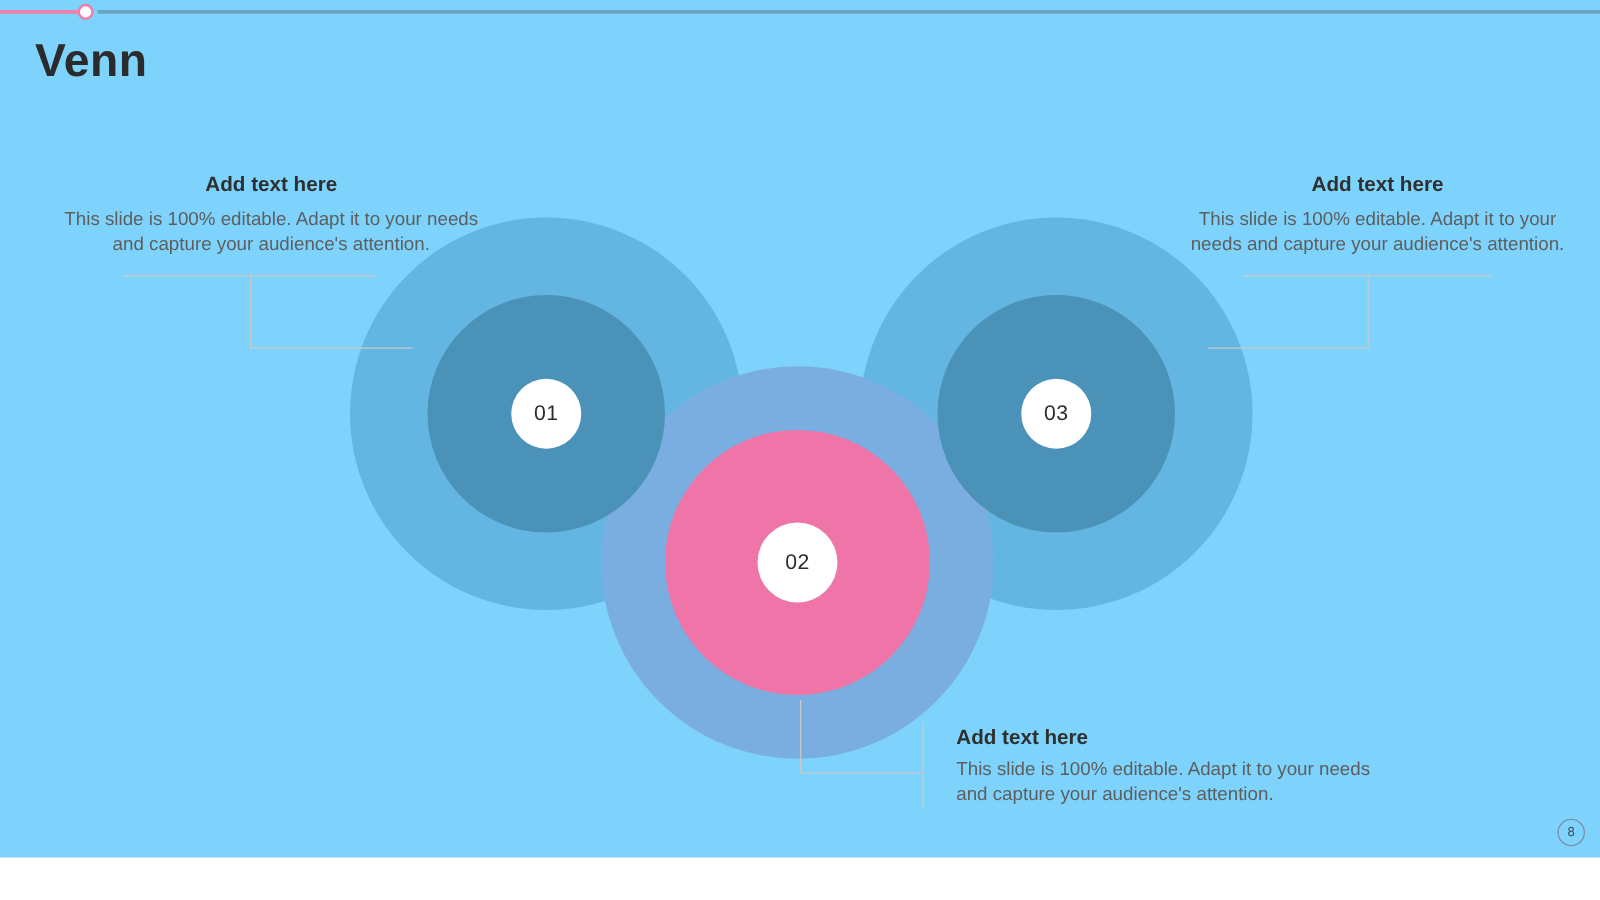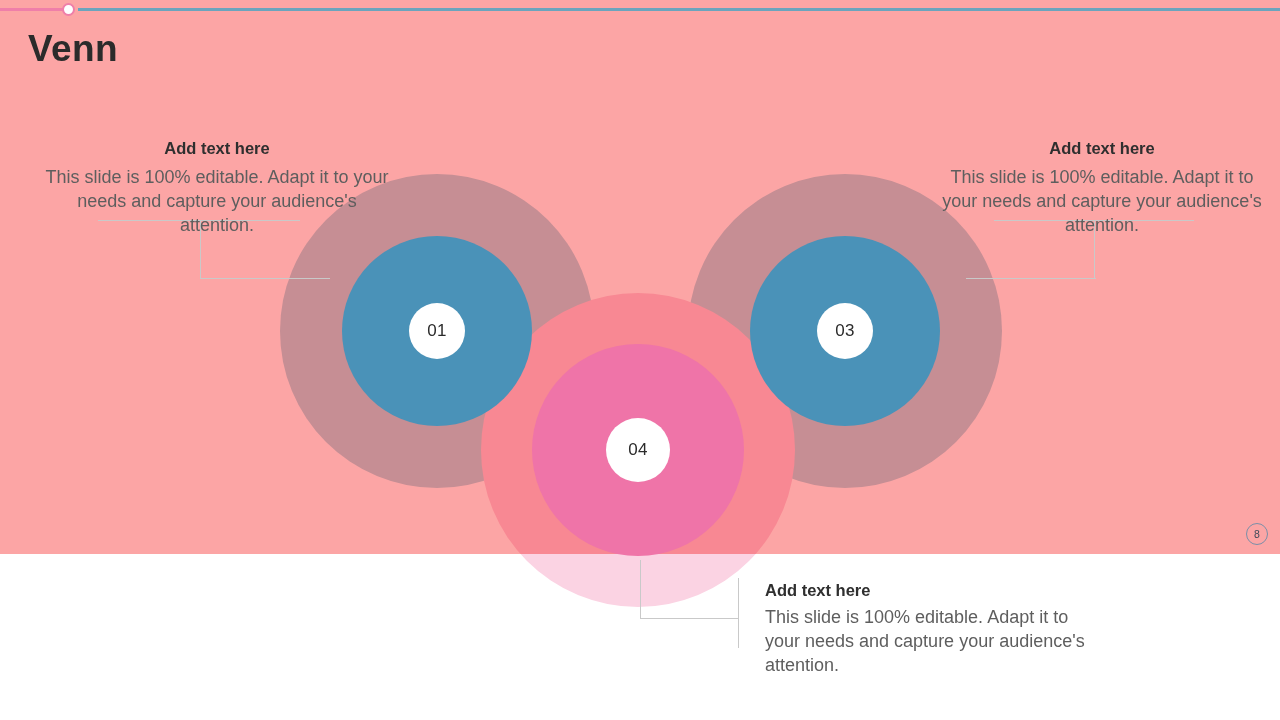--- a/index.html
+++ b/index.html
@@ -8,22 +8,22 @@
     width: 1280px;
     height: 720px;
     background: #ffffff;
     font-family: "Liberation Sans", sans-serif;
     overflow: hidden;
   }
 
   #slide {
     position: relative;
     width: 1280px;
-    height: 554px;
-    background: #fca5a5;
+    height: 686px;
+    background: #7dd3fc;
   }
 
   
   .top-rule-pink {
     position: absolute;
     left: 0; top: 8px;
     width: 70px; height: 3px;
     background: #ef7fa9;
   }
   .top-rule-teal {
@@ -69,21 +69,21 @@
 
   
   .txt-block { position: absolute; margin-left: 17px; }
   .txt-head {
     font-size: 16.5px;
     font-weight: bold;
     color: #2f2f2f;
     line-height: 1.3;
   }
   .txt-body {
-    font-size: 18px;
+    font-size: 15px;
     color: #5e5e5e;
     line-height: 1.32;
     margin-top: 7px;
   }
 
   #block-left  { left: 28px;  top: 138px; width: 344px; text-align: center; }
   #block-right { left: 920px; top: 138px; width: 330px; text-align: center; }
   #block-bottom{ left: 748px; top: 580px; width: 340px; text-align: left; }
   #block-bottom .txt-body { margin-top: 5px; }
 
@@ -134,21 +134,21 @@
       <circle id="inner-2" cx="638" cy="450" r="106" fill="#ef74a8"></circle>
     </g>
     <g id="venn-badge-layer">
       <circle id="badge-1" cx="437" cy="331" r="28" fill="#ffffff"></circle>
       <circle id="badge-3" cx="845" cy="331" r="28" fill="#ffffff"></circle>
       <circle id="badge-2" cx="638" cy="450" r="32" fill="#ffffff"></circle>
     </g>
   </svg>
 
   <div class="badge-num" id="num-1" style="left: 437px; top: 331px;">01</div>
-  <div class="badge-num" id="num-2" style="left: 638px; top: 450px;">04</div>
+  <div class="badge-num" id="num-2" style="left: 638px; top: 450px;">02</div>
   <div class="badge-num" id="num-3" style="left: 845px; top: 331px;">03</div>
 
   <div class="conn conn-h" style="left:98px; top:220px; width:202px;"></div>
   <div class="conn conn-v" style="left:200px; top:220px; height:58px;"></div>
   <div class="conn conn-h" style="left:200px; top:278px; width:130px;"></div>
 
   <div class="conn conn-h" style="left:994px; top:220px; width:200px;"></div>
   <div class="conn conn-v" style="left:1094px; top:220px; height:58px;"></div>
   <div class="conn conn-h" style="left:966px; top:278px; width:130px;"></div>
 

